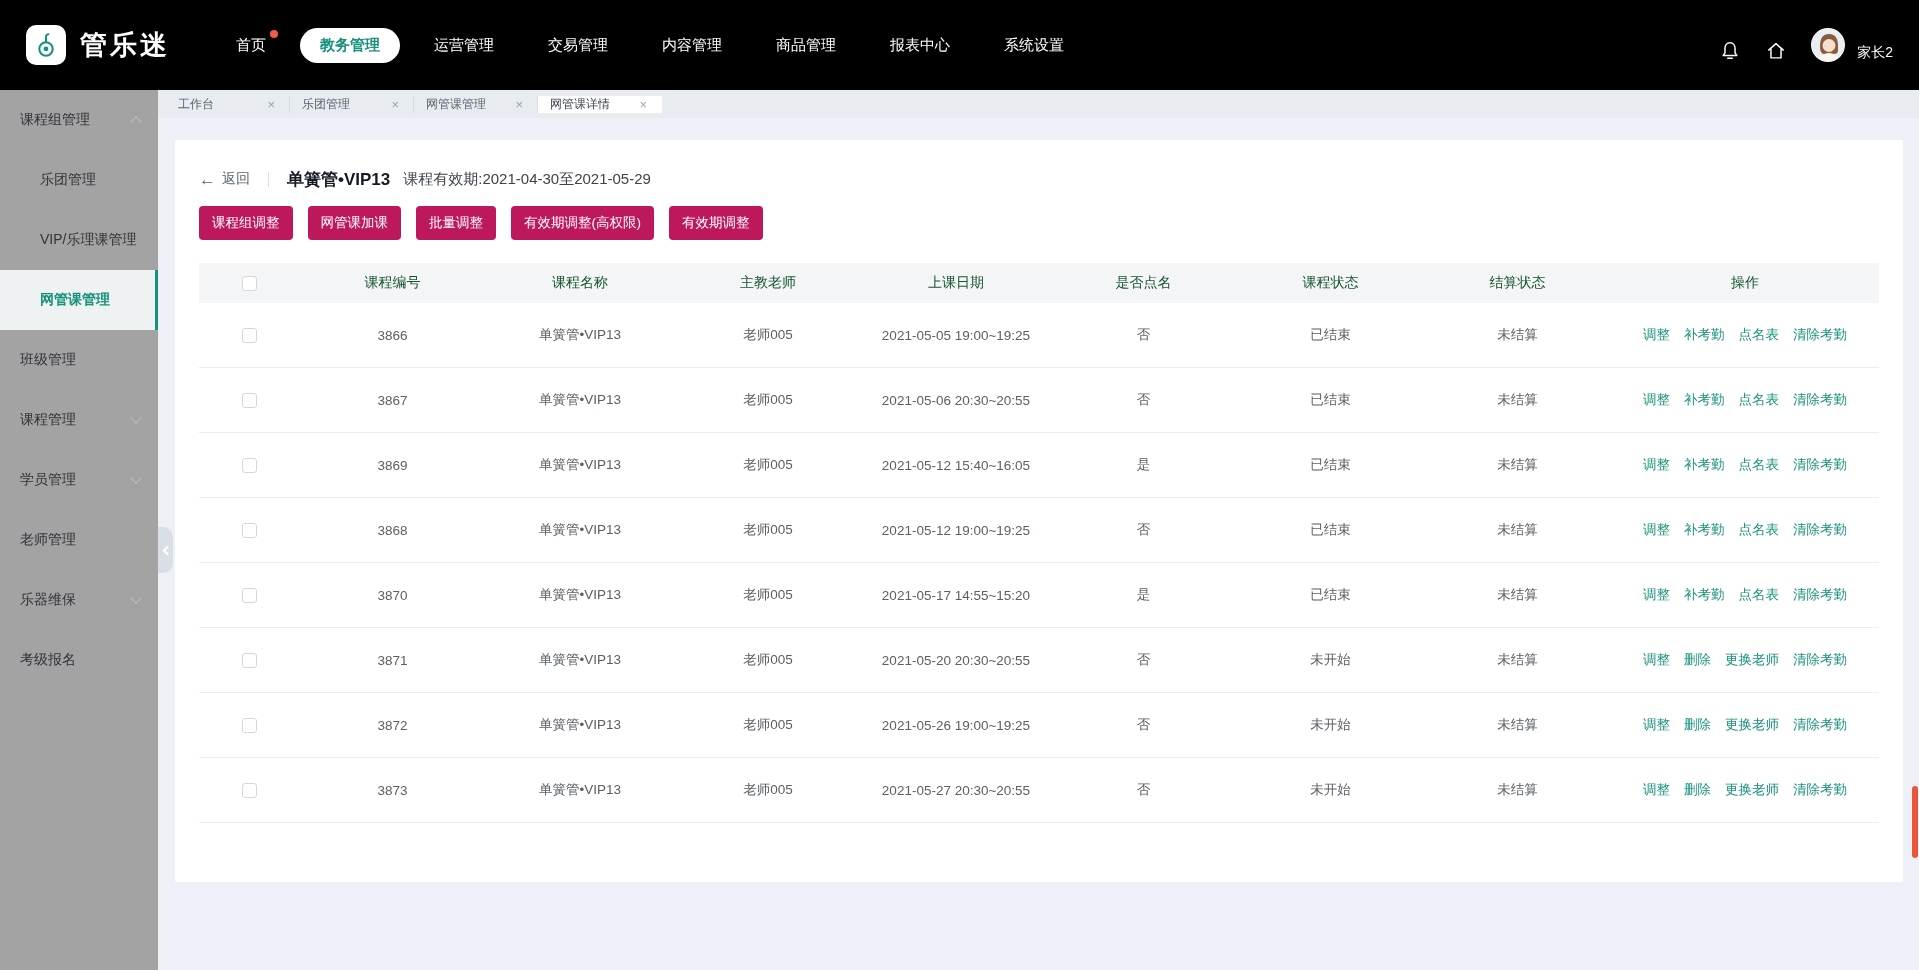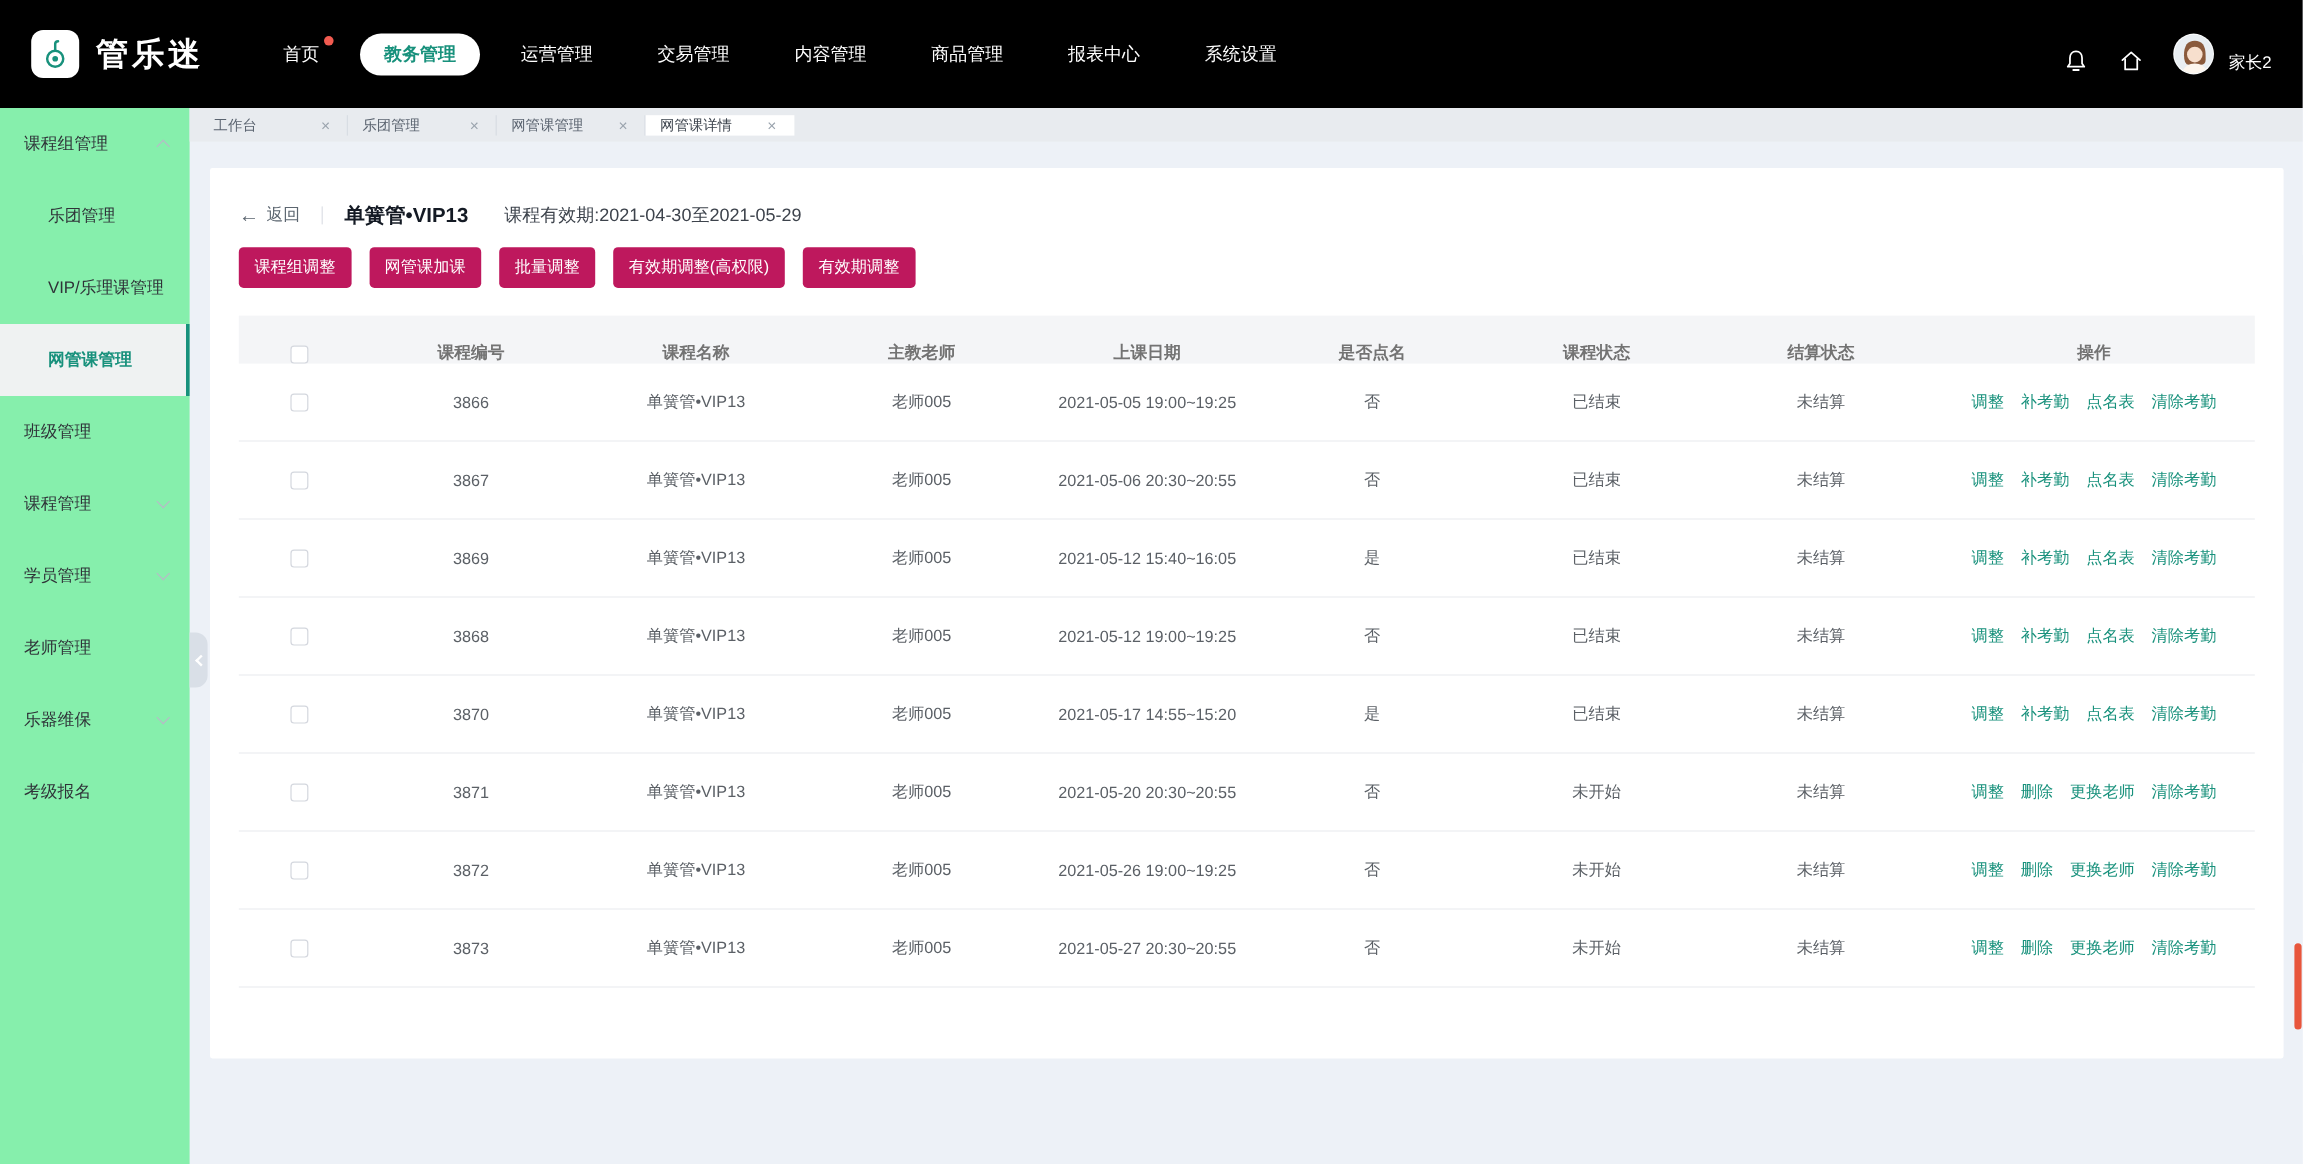--- a/index.html
+++ b/index.html
@@ -19,21 +19,21 @@
   .nav-item.active { background:#fff; color:#18917C; font-weight:700; }
   .nav-badge { position:absolute; top:2px; right:8px; width:8px; height:8px;
                border-radius:50%; background:#F25B50; }
   .header-right { margin-left:auto; display:flex; align-items:flex-end; gap:24px; }
   .hicon { width:22px; height:22px; cursor:pointer; display:block; }
   .avatar { width:34px; height:34px; border-radius:50%; overflow:hidden;
             border:1px solid rgba(255,255,255,.85); cursor:pointer; background:#e9eef2; }
   .user-name { color:#fff; font-size:14px; margin-left:-12px; }
 
   
-  .sidebar { position:absolute; top:90px; left:0; width:158px; bottom:0; background:#86efac;text-align:right; }
+  .sidebar { position:absolute; top:90px; left:0; width:158px; bottom:0; background:#a3a3a3;text-align:right; }
   .side-item { height:60px; display:flex; align-items:center; padding-left:20px;
                position:relative; font-size:14px; color:#2f3338; cursor:pointer; }
   .side-item.sub { padding-left:40px; }
   .side-item.active { background:#eff2f2; color:#18917C; font-weight:700; }
   .side-item.active::after { content:""; position:absolute; right:0; top:0; bottom:0;
                width:3px; background:#18917C; }
   .chev { position:absolute; right:18px; width:8px; height:8px;
           border-right:1.5px solid #b6bcc6; border-bottom:1.5px solid #b6bcc6; }
   .chev.down { transform:rotate(45deg); top:24px; }
   .chev.up   { transform:rotate(-135deg); top:28px; }
@@ -54,31 +54,31 @@
   .tab-close { color:#9aa3ad; font-size:13px; cursor:pointer; padding:0 2px; }
 
   .content { flex:1; padding:22px 16px 0 17px; }
   .card { background:#fff; border-radius:2px; height:742px; padding:0 24px; }
 
   .title-row { display:flex; align-items:center; padding-top:26px; height:52px; }
   .back-link { display:flex; align-items:center; gap:6px; color:#5c6670; font-size:14px; cursor:pointer; }
   .back-arrow { font-size:17px; line-height:1; }
   .v-divider { width:1px; height:15px; background:#dcdfe5; margin:0 18px; }
   .page-title { font-size:17px; font-weight:700; color:#141a24; }
-  .validity { font-size:15px; color:#3d434c; margin-left:30px; }
+  .validity { font-size:15px; color:#3d434c; margin-left:13px; }
 
   .toolbar { display:flex; gap:15px; margin-top:14px; }
   .btn { height:34px; padding:0 13px; background:#be185d; color:#fff; border:none;
          border-radius:4px; font-size:13.5px; cursor:pointer;
          font-family:"Liberation Sans","DejaVu Sans",sans-serif; white-space:nowrap; }
 
   
   .table { margin-top:23px; }
-  .thead { display:flex; align-items:flex-end; height:40px; background:#f4f5f7;
-           font-size:14px; font-weight:700; color:#737373; }
+  .thead { display:flex; align-items:center; height:40px; background:#f4f5f7;
+           font-size:14px; font-weight:400; color:#14532d; }
   .trow  { display:flex; align-items:center; height:65px; border-bottom:1px solid #ebedf0;
            font-size:13.5px; color:#5b6066; }
   .col { text-align:center; white-space:nowrap; }
   .c0{width:100px;} .c1{width:187px;} .c2{width:188px;} .c3{width:188px;} .c4{width:188px;}
   .c5{width:187px;} .c6{width:187px;} .c7{width:187px;} .c8{width:268px;}
   .cb { width:15px; height:15px; border:1px solid #d4d7de; border-radius:3px;
         background:#fff; display:inline-block; vertical-align:middle; cursor:pointer; }
   .actions { display:flex; gap:14px; justify-content:center; }
   .action-link { color:#18917C; cursor:pointer; }
 

